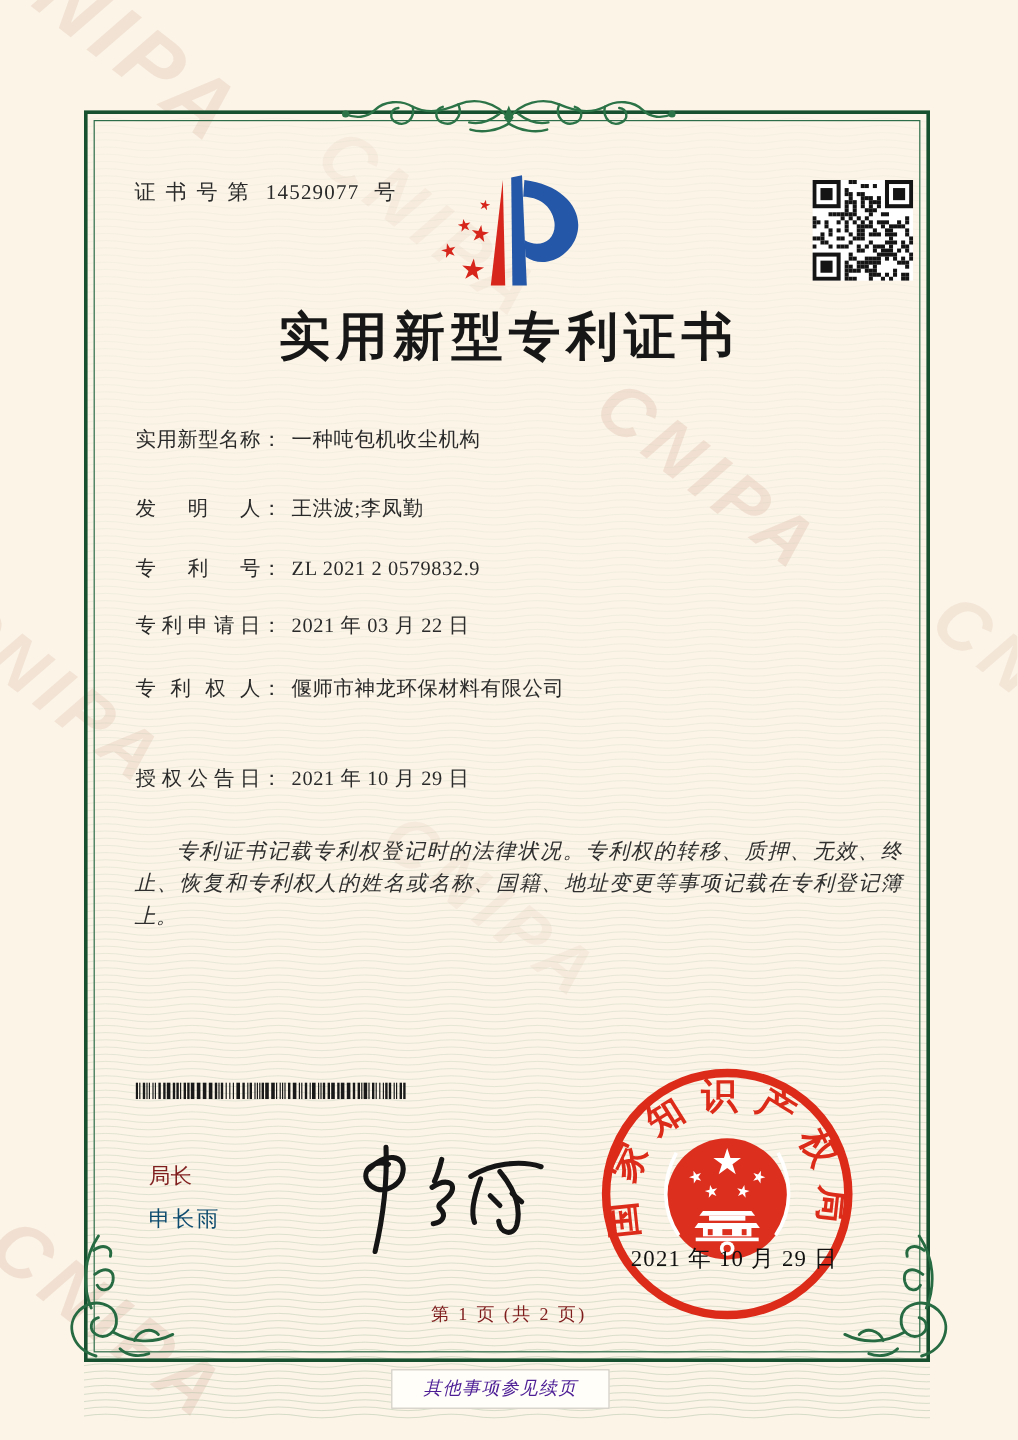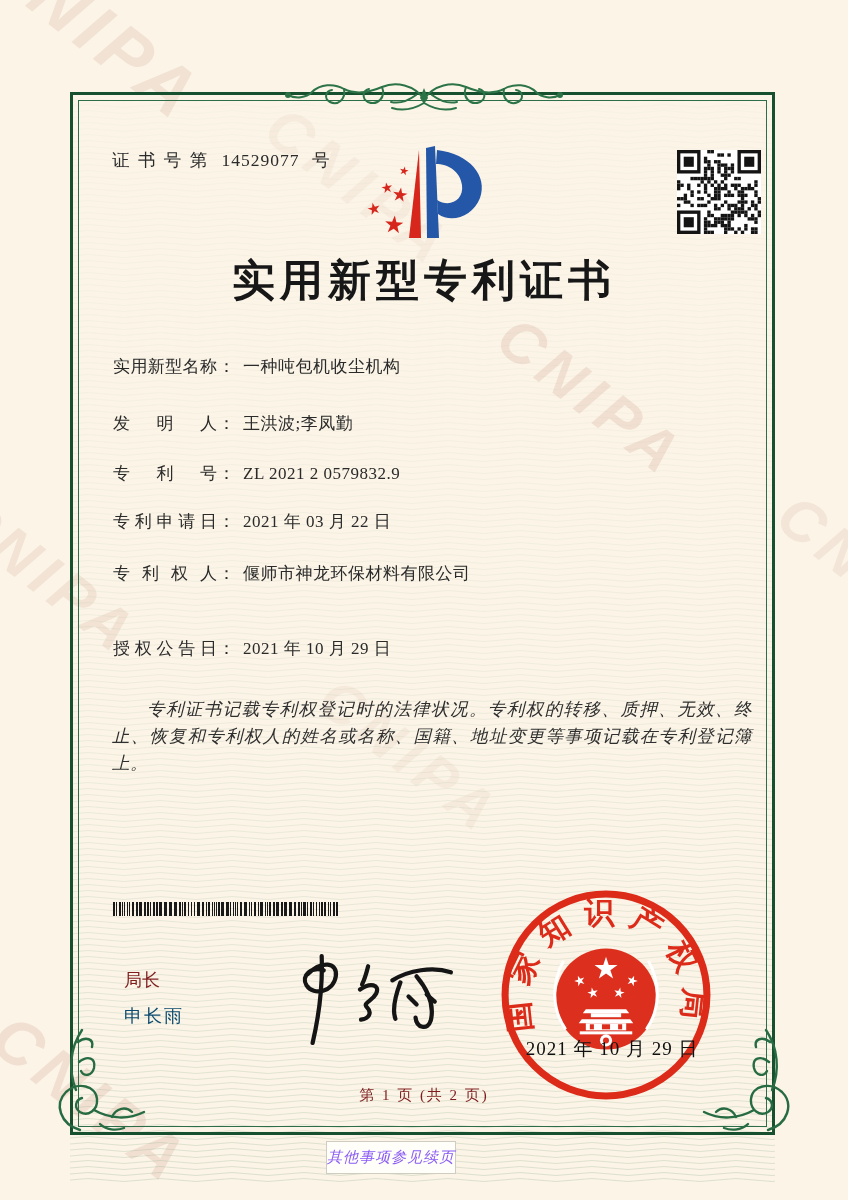--- a/index.html
+++ b/index.html
@@ -51,22 +51,22 @@
   .signer-title{position:absolute;left:124px;top:968px;font-size:18px;color:#7f1d1d;}
   .signer-name{position:absolute;left:124px;top:1004px;font-size:18px;color:#0c4a6e;letter-spacing:2px;}
   #signature{position:absolute;left:248px;top:944px;width:214px;height:106px;z-index:7;}
 
   #seal{position:absolute;left:497px;top:886px;width:218px;height:218px;z-index:5;}
   .seal-date{position:absolute;left:512px;top:1036px;width:200px;text-align:center;
       font-size:19px;color:#101010;letter-spacing:1px;z-index:6;white-space:nowrap;}
 
   .pageinfo{position:absolute;left:70px;top:1086px;width:708px;text-align:center;
       font-size:15px;color:#7f1d1d;letter-spacing:2px;}
-  .contnote{position:absolute;left:326px;top:1141px;padding:6px 0;font-size:15px;
-      letter-spacing:1px;color:#8b5cf6;background:#fffef9;border:1px solid #cfccc2;
+  .contnote{position:absolute;left:326px;top:1141px;padding:6px 26px;font-size:15px;
+      letter-spacing:1px;color:#4c1d95;background:#fffef9;border:1px solid #cfccc2;
       font-style:italic;z-index:4;}
 </style>
 </head>
 <body>
 
 <div class="page">
 
   <div class="wm" style="left:-34px;top:-14px;font-size:72px;opacity:.75">CNIPA</div>
   <div class="wm" style="left:250px;top:152px;font-size:60px;opacity:.35">CNIPA</div>
   <div class="wm" style="left:482px;top:362px;font-size:60px;opacity:.8">CNIPA</div>

